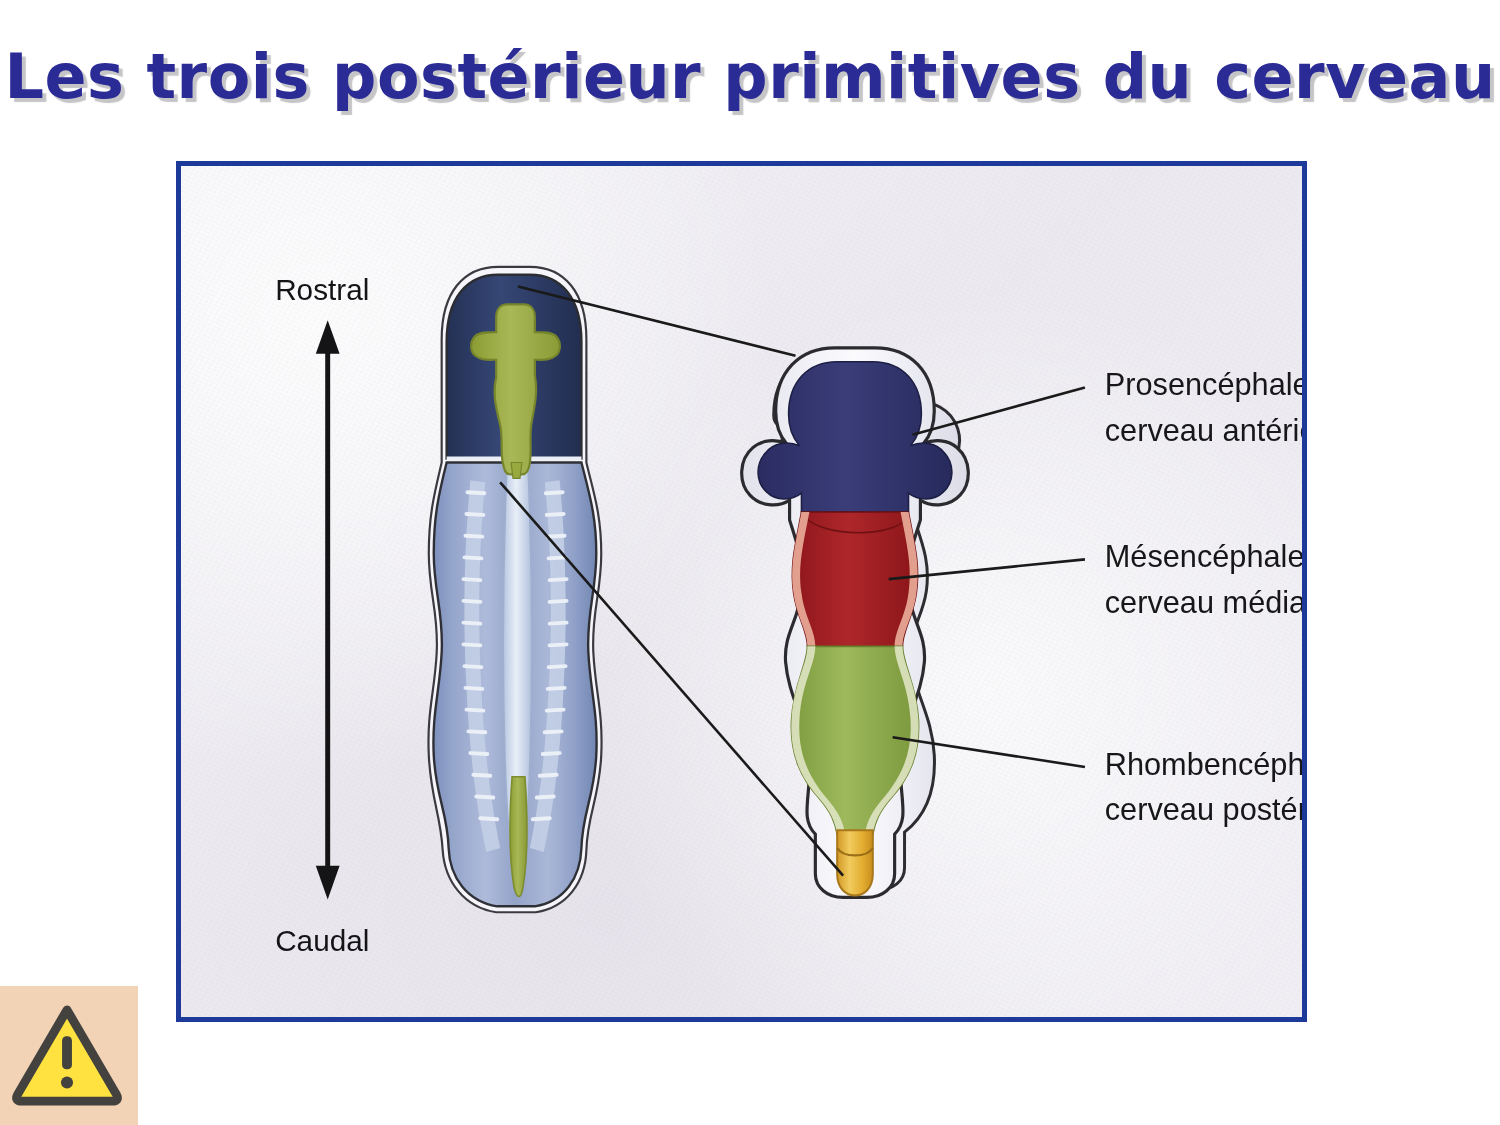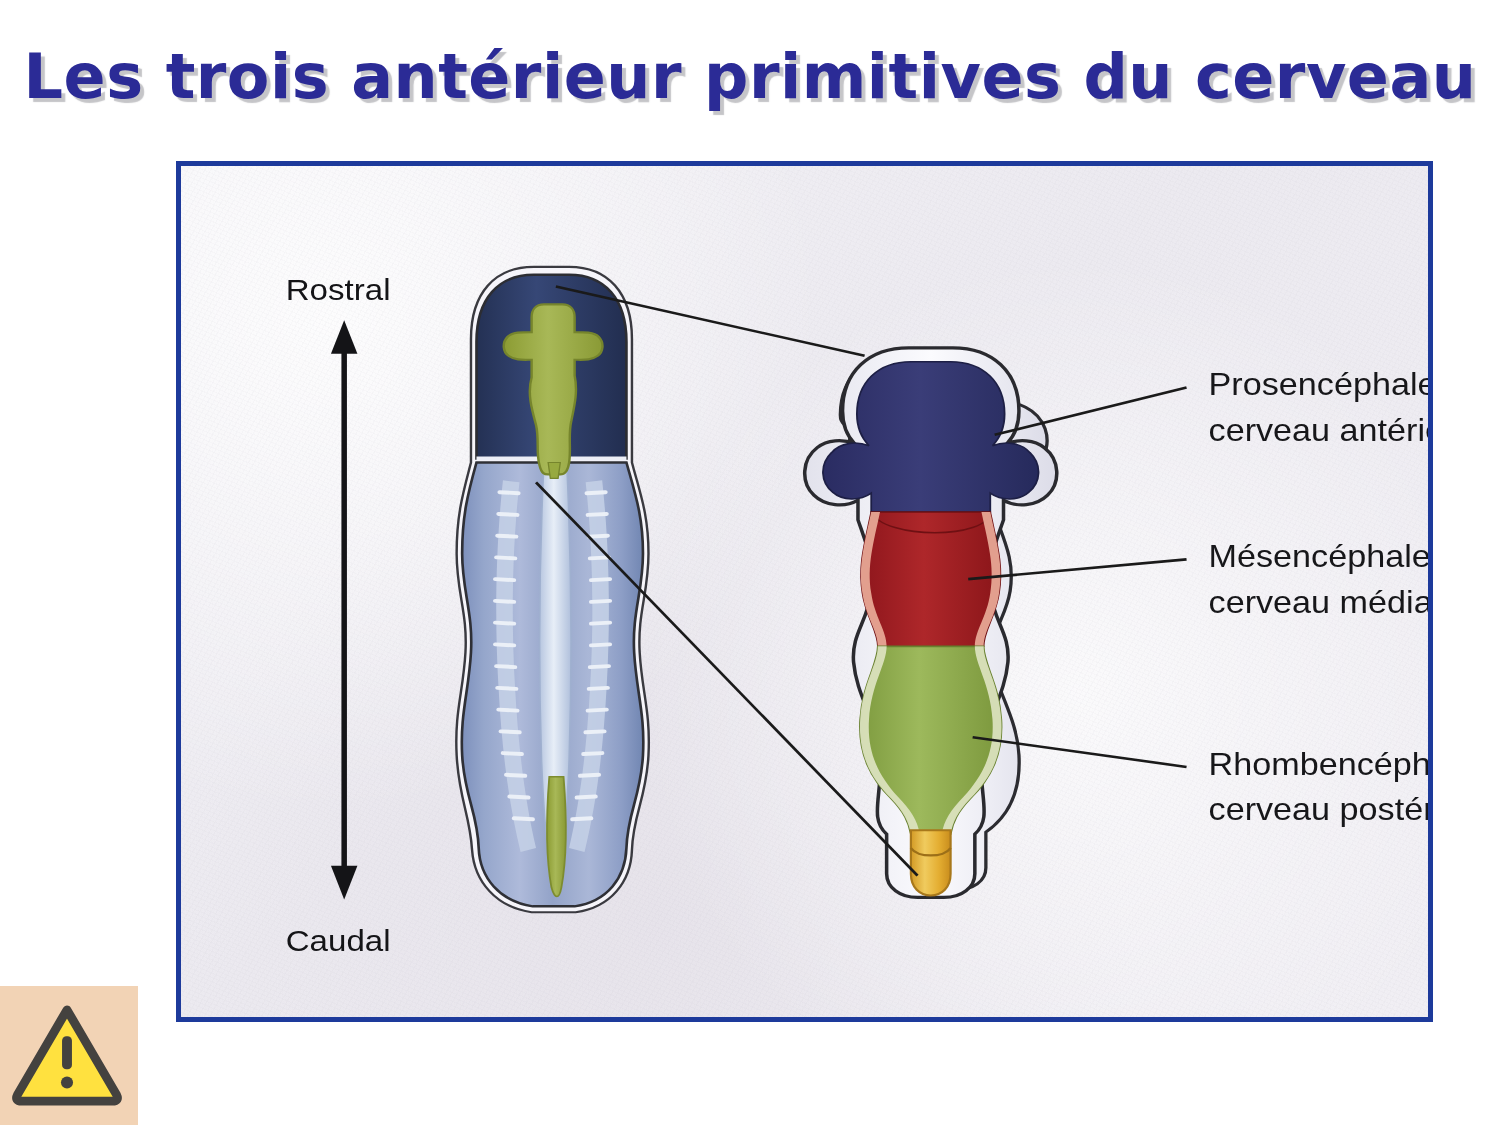--- a/index.html
+++ b/index.html
@@ -31,21 +31,21 @@
     text-shadow: 4px 4px 1px rgba(150,150,155,0.55);
     white-space: nowrap;
     line-height: 1.0;
   }
 
   
   #figure-frame {
     position: absolute;
     left: 176px;
     top: 161px;
-    width: 1257px;
+    width: 1131px;
     height: 861px;
     border: 5px solid #1d3a9b;
     box-sizing: border-box;
     background: #efedf1;
     overflow: hidden;
   }
   #figure-paper {
     position: absolute;
     inset: 0;
     background:
@@ -101,21 +101,21 @@
     position: absolute;
     left: 12px;
     top: 14px;
     width: 110px;
     height: 110px;
   }
 </style>
 </head>
 <body>
 
-<div id="slide-title">Les trois antérieur primitives du cerveau</div>
+<div id="slide-title">Les trois postérieur primitives du cerveau</div>
 
 <div id="figure-frame">
   <div id="figure-paper"></div>
 
   <svg id="figure-svg" viewBox="0 0 1131 861" preserveAspectRatio="none">
     <defs>
 
       <linearGradient id="gTube" x1="0" y1="0" x2="1" y2="0">
         <stop offset="0%" stop-color="#7d90bc"></stop>
         <stop offset="12%" stop-color="#95a6cb"></stop>

